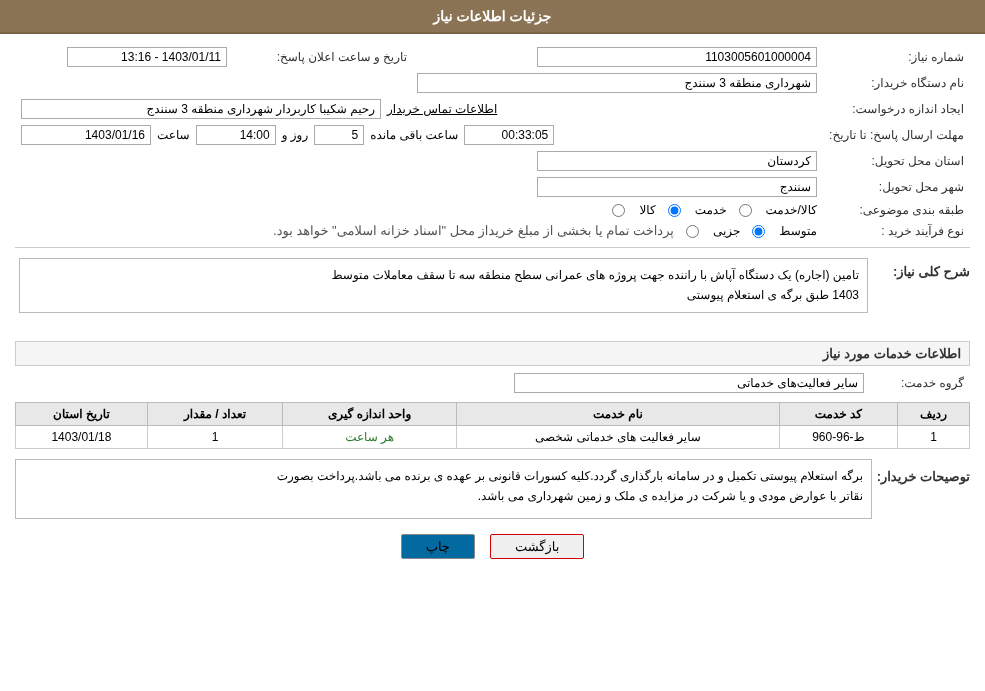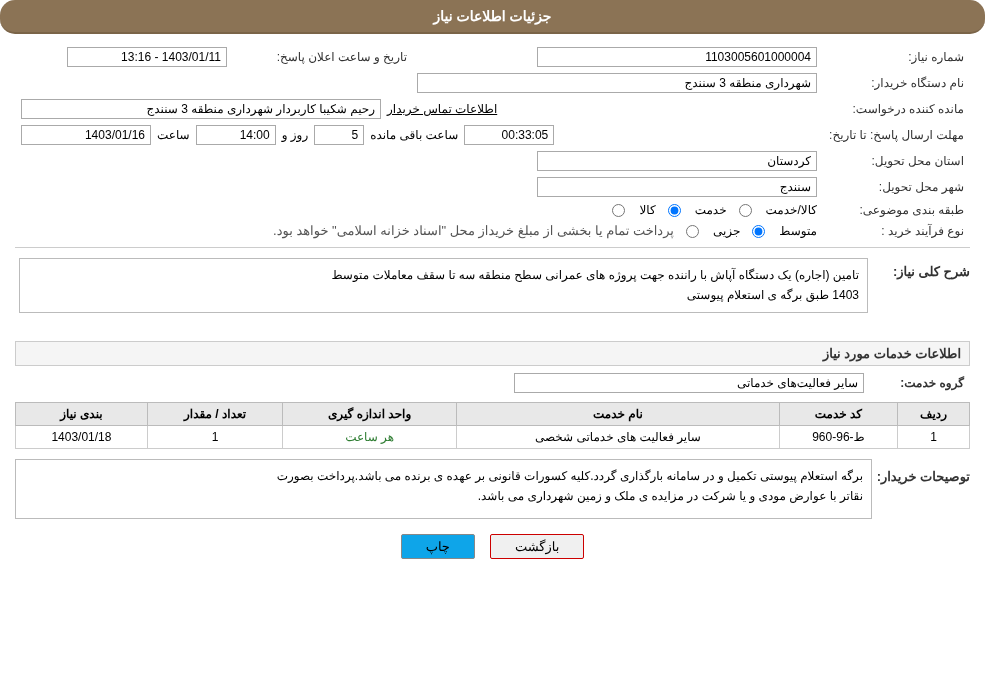--- a/index.html
+++ b/index.html
@@ -17,21 +17,20 @@
       padding: 0;
     }
     .header-bar {
       background: #8B7355;
       color: #fff;
       text-align: center;
       padding: 8px 10px;
       font-size: 14px;
       font-weight: bold;
       border-bottom: 2px solid #7a6448;
-      border-radius: 15px;
     }
     .main-content {
       padding: 10px 15px;
     }
     .section-title {
       font-size: 13px;
       font-weight: bold;
       color: #333;
       margin: 10px 0 6px 0;
     }
@@ -156,21 +155,21 @@
     .btn {
       padding: 4px 24px;
       border: 1px solid #888;
       background: #e8e8e8;
       font-size: 13px;
       font-family: Tahoma, Arial, sans-serif;
       cursor: pointer;
       border-radius: 2px;
     }
     .btn-print {
-      background: #0ea5e9;
+      background: #0369a1;
     }
     .btn-back {
       background: #f0f0f0;
       border-color: #c00;
     }
     .process-note {
       color: #555;
       font-size: 13px;
     }
   </style>
@@ -198,21 +197,21 @@
           <input class="input-box" type="text" readonly="" style="width: 160px;" value="1403/01/11 - 13:16">
         </td>
       </tr>
       <tr>
         <td class="label-cell">نام دستگاه خریدار:</td>
         <td class="value-cell" colspan="4">
           <input class="input-box" type="text" readonly="" style="width: 400px;" value="شهرداری منطقه 3 سنندج">
         </td>
       </tr>
       <tr>
-        <td class="label-cell">مانده کننده درخواست:</td>
+        <td class="label-cell">ایجاد اندازه درخواست:</td>
         <td class="value-cell" colspan="4">
           <div class="row-flex" style="justify-content: flex-end;">
             <span class="link-style">اطلاعات تماس خریدار</span>
             <input class="input-box" type="text" readonly="" style="width: 360px;" value="رحیم شکیبا کاربردار شهرداری منطقه 3 سنندج">
           </div>
         </td>
       </tr>
       <tr>
         <td class="label-cell">مهلت ارسال پاسخ: تا تاریخ:</td>
         <td class="value-cell" colspan="4">
@@ -287,37 +286,37 @@
         <div>تامین (اجاره) یک دستگاه آپاش با راننده جهت پروژه های عمرانی سطح منطقه سه تا سقف معاملات متوسط</div>
         <div>1403 طبق برگه ی استعلام پیوستی</div>
       </div>
     </div>
 
     <div class="section-header">اطلاعات خدمات مورد نیاز</div>
 
     <table class="info-table" style="margin-bottom:6px;">
       <tbody>
           <tr>
-        <td class="label-cell" style="width:100px;font-weight:bold;">گروه خدمت:</td>
+        <td class="label-cell" style="width:100px;">گروه خدمت:</td>
         <td class="value-cell">
           <input class="input-box" type="text" readonly="" style="width: 350px;" value="سایر فعالیت‌های خدماتی">
         </td>
       </tr>
     </tbody>
       </table>
 
     <table class="data-table">
       <thead>
         <tr>
           <th>ردیف</th>
           <th>کد خدمت</th>
           <th>نام خدمت</th>
           <th>واحد اندازه گیری</th>
           <th>تعداد / مقدار</th>
-          <th>بندی نیاز</th>
+          <th>تاریخ استان</th>
         </tr>
       </thead>
       <tbody>
         <tr class="table-row">
           <td>1</td>
           <td>ط-96-960</td>
           <td>سایر فعالیت های خدماتی شخصی</td>
           <td class="green-text">هر ساعت</td>
           <td>1</td>
           <td>1403/01/18</td>

